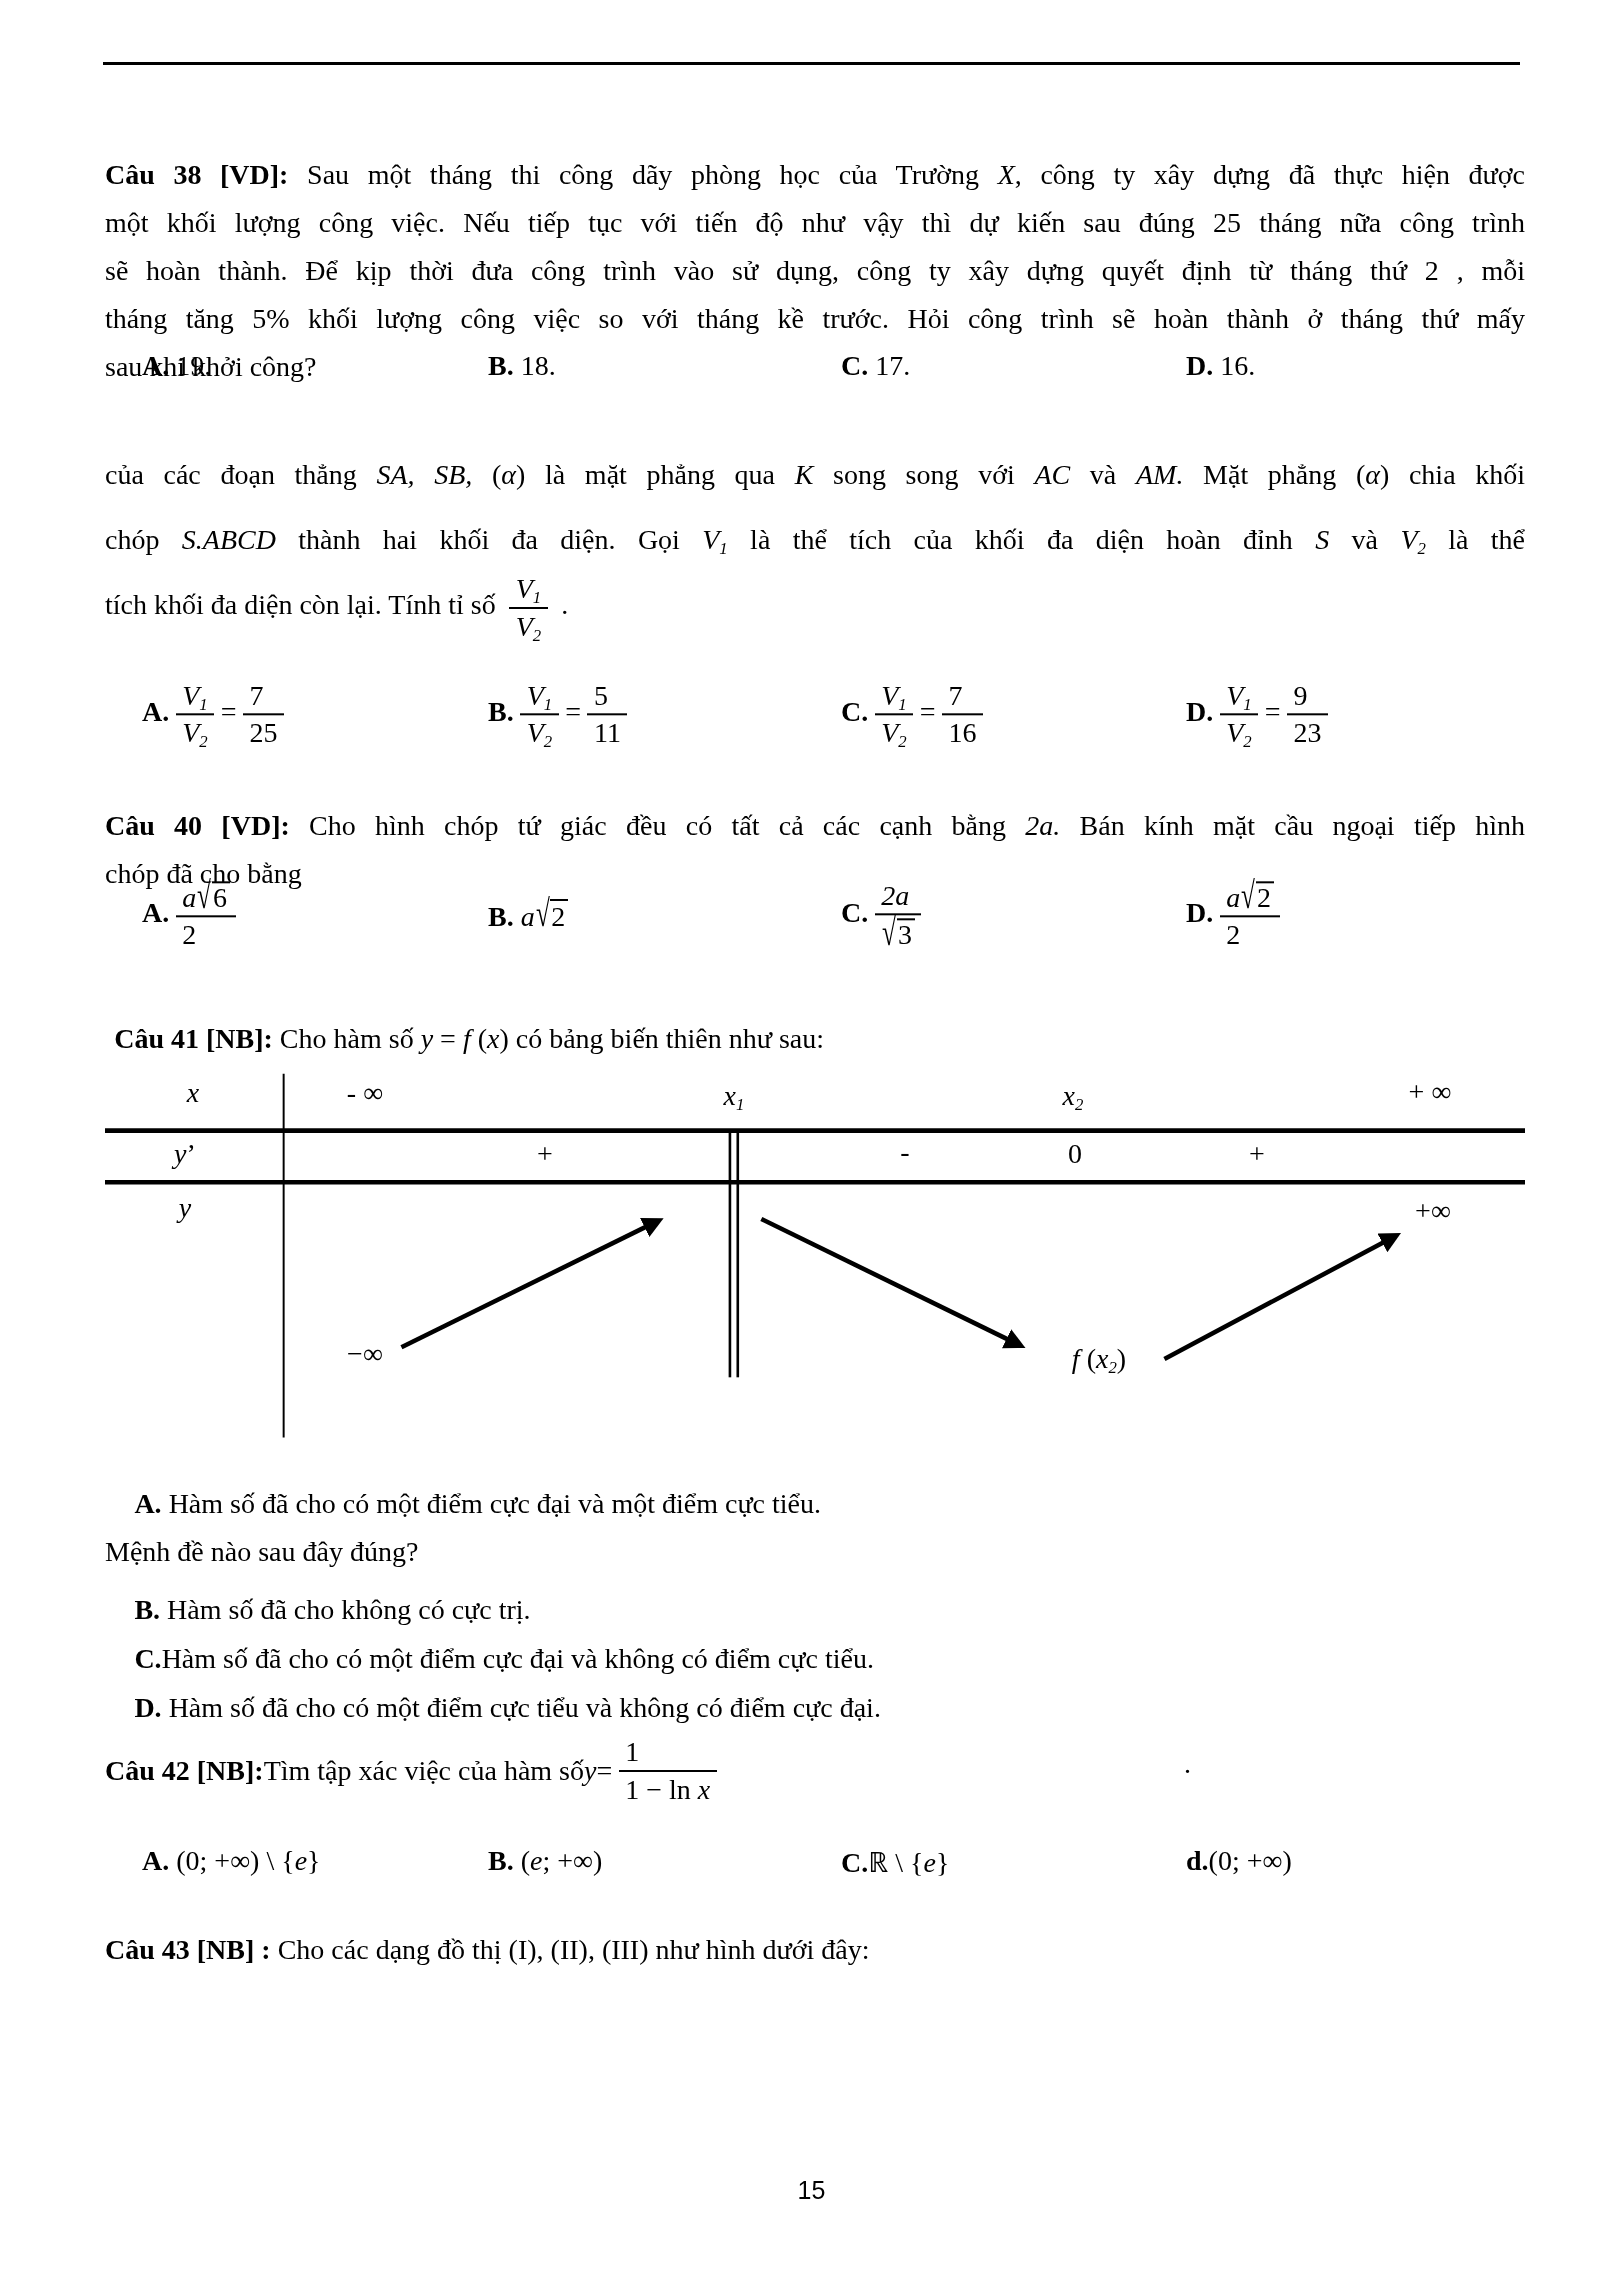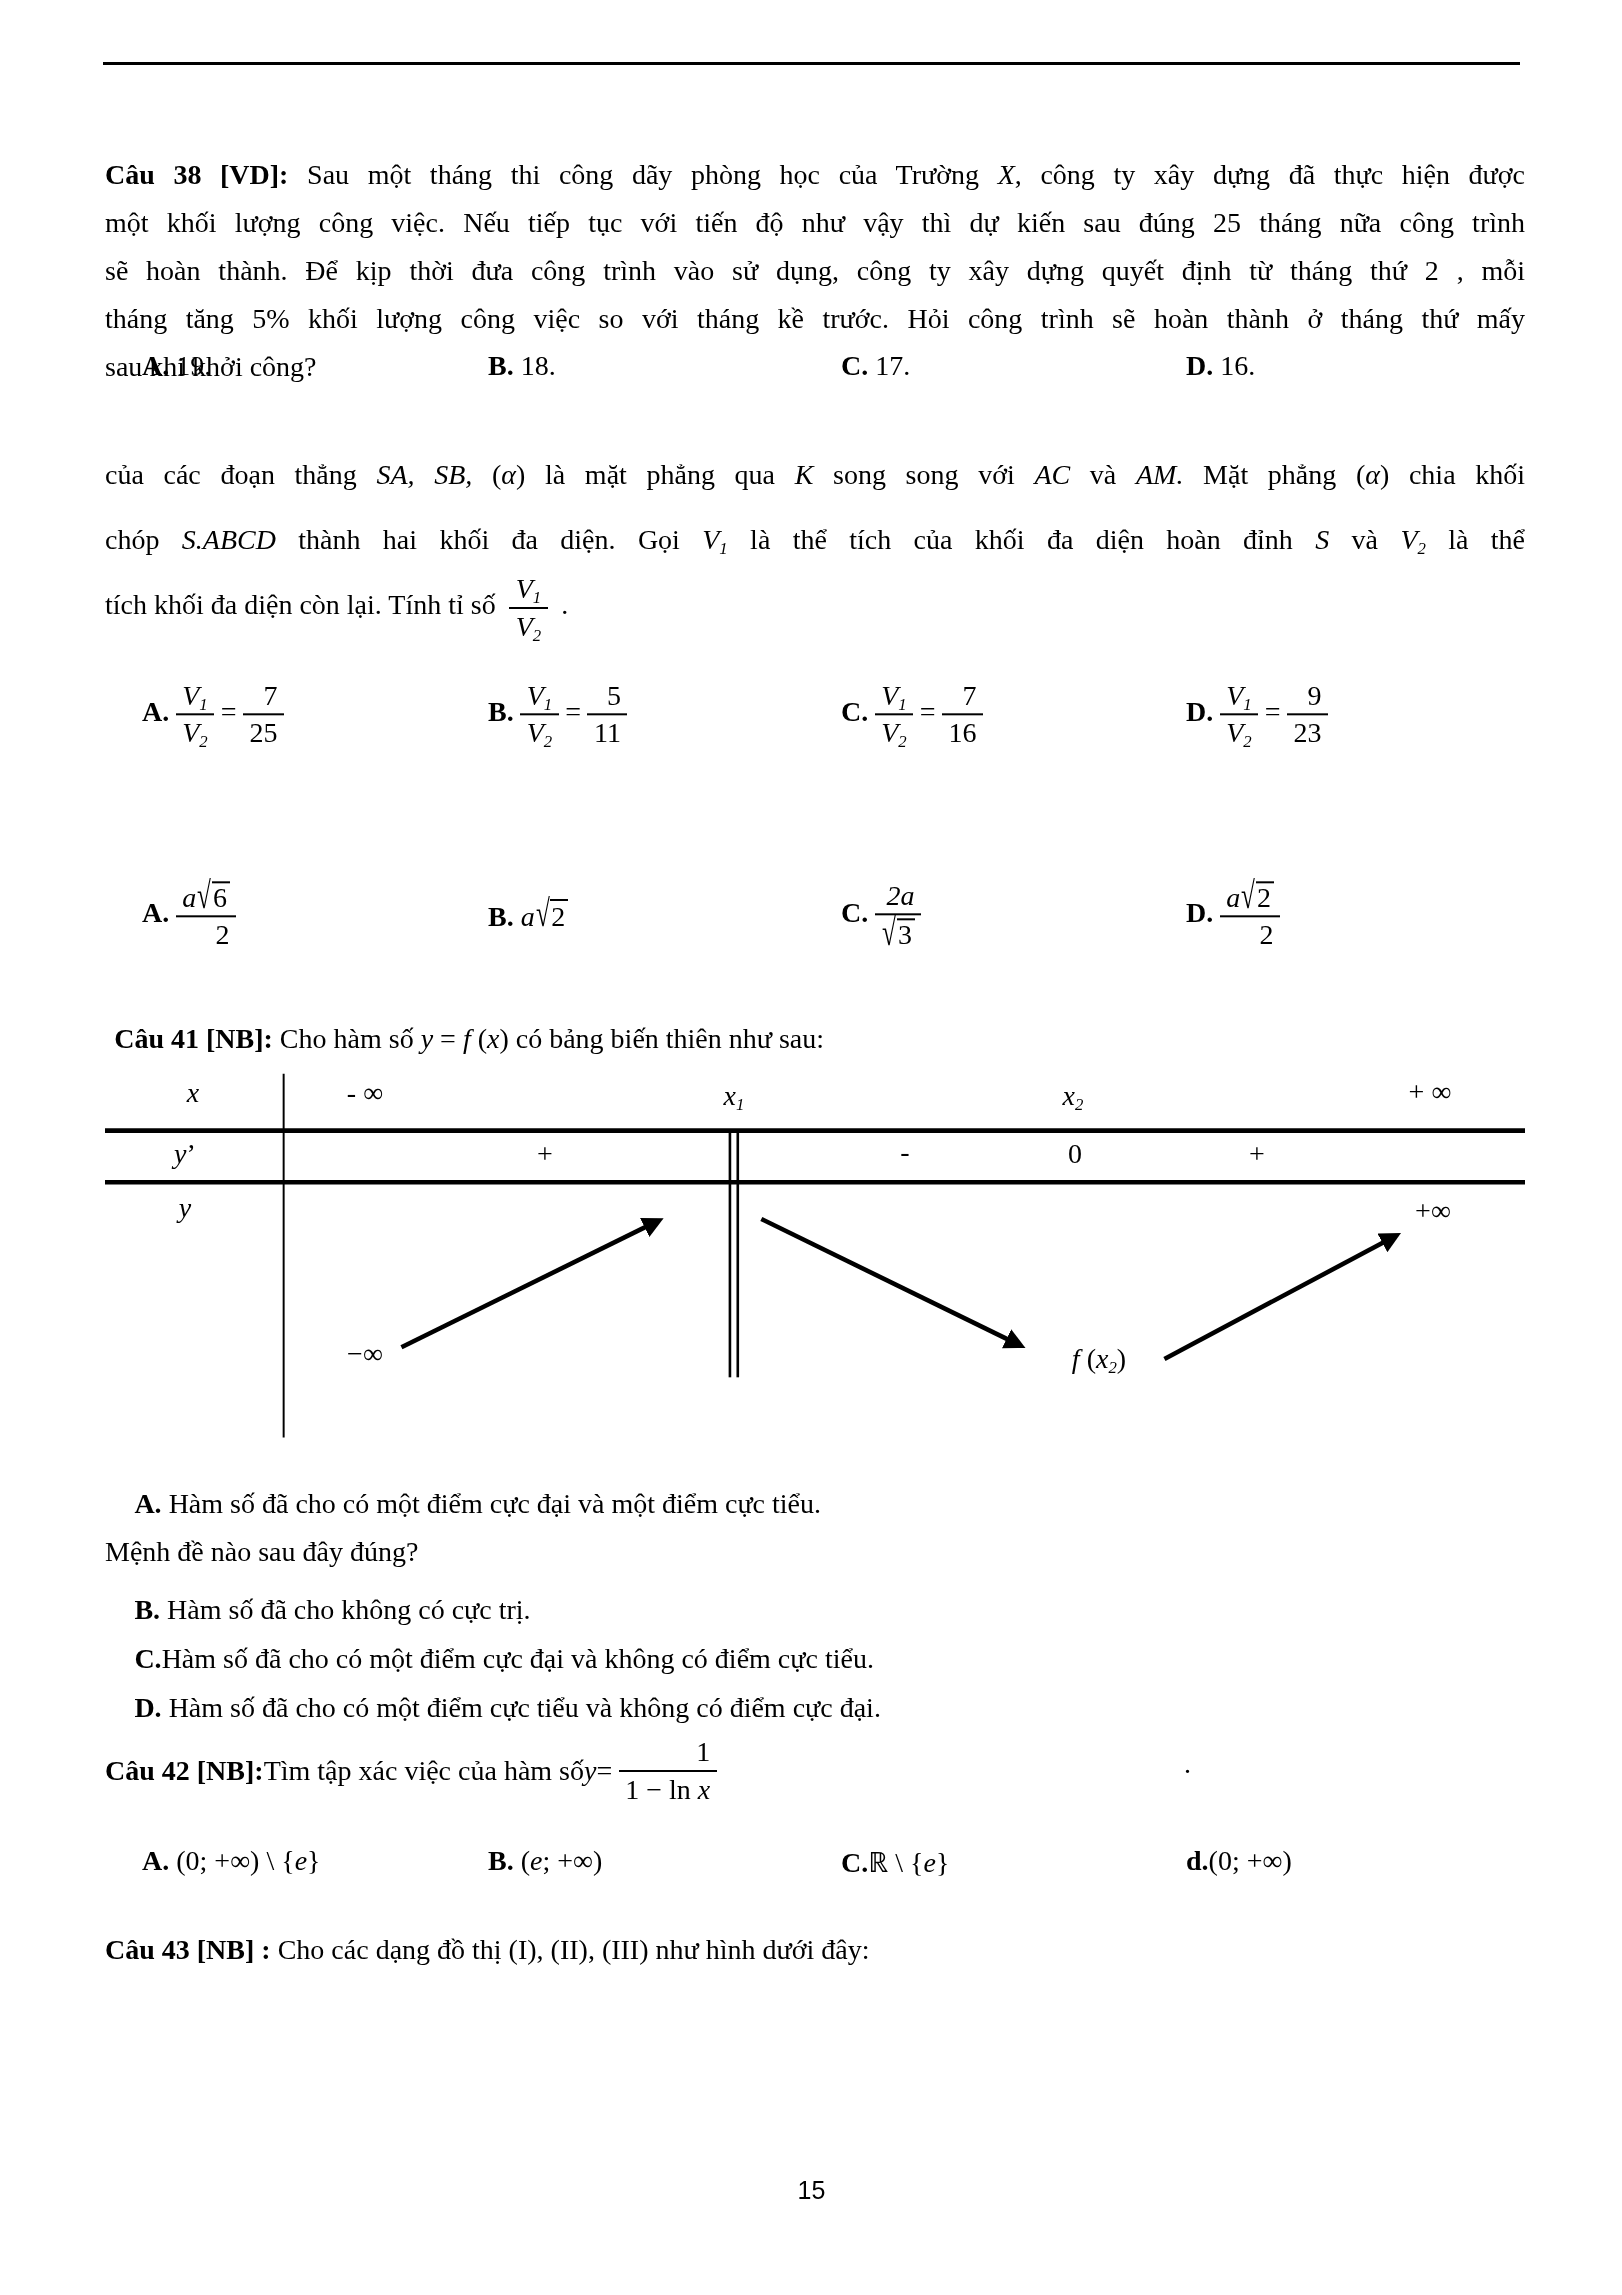--- a/index.html
+++ b/index.html
@@ -16,21 +16,21 @@
   .abs { position:absolute; }
   .content { left:105px; width:1420px;margin-top:43px; }
   .toprule { left:103px; top:62px; width:1417px; height:3.3px; background:#000; }
   .para { line-height:48px; }
   .lh100 { line-height:65px; }
   .jline { text-align:justify; text-align-last:justify; }
   .jline.last { text-align-last:auto; }
   .bd { font-weight:bold; }
   .it { font-style:italic; }
   .sb { font-size:0.60em; vertical-align:-0.30em; line-height:0; }
-  .frac { display:inline-block; vertical-align:middle; text-align:right; line-height:1.05; margin:0 6.5px; }
+  .frac { display:inline-block; vertical-align:middle; text-align:left; line-height:1.05; margin:0 6.5px; }
   .frac .fnum { display:block; padding:0 6.5px 3.3px; }
   .frac .fden { display:block; border-top:2.6px solid #000; padding:3.3px 6.5px 0; }
   .sqrt { display:inline-block; white-space:nowrap; }
   .radsign { display:inline-block; transform:scale(0.9,1.35); transform-origin:60% 78%; }
   .radicand { display:inline-block; border-top:2px solid #000; padding:0 2.6px 0 1.3px; }
   .optrow { left:105px; width:1420px; }
   .opt { position:absolute; top:50%; transform:translateY(-50%); white-space:nowrap; }
   .opt.c1 { left:37px; } .opt.c2 { left:383px; } .opt.c3 { left:736px; } .opt.c4 { left:1081px; }
   .optline { left:105px; width:1391px; padding-left:29.4px; line-height:48px; white-space:nowrap; }
   .vartable { left:105px; top:1067px; width:1420px; height:406px; }
@@ -71,20 +71,24 @@
       <div class="jline"><span>chóp </span><span class="it">S.ABCD</span><span> thành hai khối đa diện. Gọi </span><span class="it">V</span><span class="it sb">1</span><span> là thể tích của khối đa diện hoàn đỉnh </span><span class="it">S</span><span> và </span><span class="it">V</span><span class="it sb">2</span><span> là thể</span></div>
       <div class="jline last"><span>tích khối đa diện còn lại. Tính tỉ số </span><span class="frac"><span class="fnum"><span class="it">V</span><span class="it sb">1</span></span><span class="fden"><span class="it">V</span><span class="it sb">2</span></span></span><span> .</span></div>
     </div>
   <div class="abs optrow" style="top:664px;height:101px">
     <span class="opt c1"><span class="bd">A.</span><span class="frac"><span class="fnum"><span class="it">V</span><span class="it sb">1</span></span><span class="fden"><span class="it">V</span><span class="it sb">2</span></span></span><span>=</span><span class="frac"><span class="fnum"><span>7</span></span><span class="fden"><span>25</span></span></span></span>
     <span class="opt c2"><span class="bd">B.</span><span class="frac"><span class="fnum"><span class="it">V</span><span class="it sb">1</span></span><span class="fden"><span class="it">V</span><span class="it sb">2</span></span></span><span>=</span><span class="frac"><span class="fnum"><span>5</span></span><span class="fden"><span>11</span></span></span></span>
     <span class="opt c3"><span class="bd">C.</span><span class="frac"><span class="fnum"><span class="it">V</span><span class="it sb">1</span></span><span class="fden"><span class="it">V</span><span class="it sb">2</span></span></span><span>=</span><span class="frac"><span class="fnum"><span>7</span></span><span class="fden"><span>16</span></span></span></span>
     <span class="opt c4"><span class="bd">D.</span><span class="frac"><span class="fnum"><span class="it">V</span><span class="it sb">1</span></span><span class="fden"><span class="it">V</span><span class="it sb">2</span></span></span><span>=</span><span class="frac"><span class="fnum"><span>9</span></span><span class="fden"><span>23</span></span></span></span>
   </div>
 
+  <div class="abs content para" style="top:759px">
+      <div class="jline"><span class="bd">Câu 40 [VD]:</span><span> Cho hình chóp tứ giác đều có tất cả các cạnh bằng </span><span class="it">2a.</span><span> Bán kính mặt cầu ngoại tiếp hình</span></div>
+      <div class="jline last"><span>chóp đã cho bằng</span></div>
+    </div>
   <div class="abs optrow" style="top:860px;height:111px">
     <span class="opt c1"><span class="bd">A.</span><span class="frac"><span class="fnum"><span class="it">a</span><span class="sqrt"><span class="radsign">√</span><span class="radicand"><span>6</span></span></span></span><span class="fden"><span>2</span></span></span></span>
     <span class="opt c2"><span class="bd">B.</span><span> </span><span class="it">a</span><span class="sqrt"><span class="radsign">√</span><span class="radicand"><span>2</span></span></span></span>
     <span class="opt c3"><span class="bd">C.</span><span class="frac"><span class="fnum"><span class="it">2a</span></span><span class="fden"><span class="sqrt"><span class="radsign">√</span><span class="radicand"><span>3</span></span></span></span></span></span>
     <span class="opt c4"><span class="bd">D.</span><span class="frac"><span class="fnum"><span class="it">a</span><span class="sqrt"><span class="radsign">√</span><span class="radicand"><span>2</span></span></span></span><span class="fden"><span>2</span></span></span></span>
   </div>
 
   <div class="abs content para" style="top:972px;padding-left:9.2px"><span class="bd">Câu 41 [NB]:</span><span> Cho hàm số </span><span class="it">y</span><span> = </span><span class="it">f</span><span> (</span><span class="it">x</span><span>) có bảng biến thiên như sau:</span></div>
 
   <div class="abs vartable">

